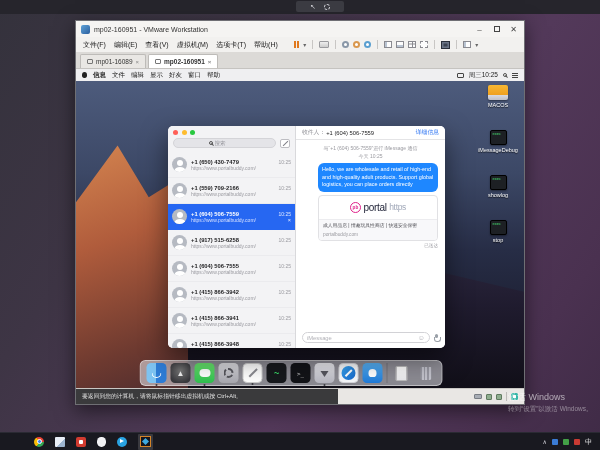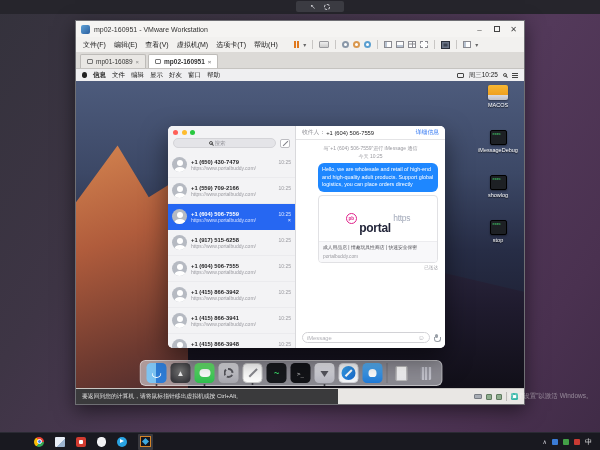--- a/index.html
+++ b/index.html
@@ -116,21 +116,21 @@
   .to-label{color:#8a8a90;} .to-num{color:#1c1c1e;margin-left:1px;}
   .details{margin-left:auto;color:#1f6bf2;}
   .chat-body{flex:1;padding:5px 7px 2px;display:flex;flex-direction:column;align-items:flex-end;overflow:hidden;}
   .chat-intro{width:100%;text-align:center;font-size:5px;color:#9a9aa0;line-height:1.5;}
   .bubble{margin-top:3px;max-width:120px;background:#1e87ff;border-radius:6px;padding:3px 4px;
     color:#fff;font-size:5.4px;line-height:1.4;text-align:left;}
   .link-card{margin-top:3px;width:120px;background:#fff;border:1px solid #e1e1e4;border-radius:4px;overflow:hidden;text-align:left;}
   .card-logo{display:flex;align-items:center;justify-content:center;gap:2.5px;padding:6px 4px;}
   .pb-circle{width:11px;height:11px;border:1.6px solid #e0218a;border-radius:50%;display:grid;place-items:center;
     font-size:4.6px;font-weight:bold;color:#e0218a;flex:none;}
-  .brand-b{font-size:12px;font-weight:bold;color:#23263a;letter-spacing:-0.3px;margin-top:19px;}
+  .brand-b{font-size:10px;font-weight:normal;color:#23263a;letter-spacing:-0.3px;}
   .brand-l{font-size:8.5px;color:#a3aaba;letter-spacing:-0.3px;}
   .card-desc{border-top:1px solid #ececef;background:#f8f8fa;padding:3px 4px;}
   .desc-txt{font-size:4.8px;color:#4a4a50;line-height:1.45;}
   .desc-url{font-size:4.8px;color:#9a9aa0;margin-top:2px;}
   .delivered{margin-top:2px;font-size:4.6px;color:#9a9aa0;}
   .input-row{flex:none;height:17px;display:flex;align-items:center;gap:4px;padding:0 6px 4px;margin-top:auto;}
   .imsg-box{flex:1;height:11px;border:1px solid #d2d2d6;border-radius:6px;display:flex;align-items:center;padding:0 4px;background:#fff;}
   .imsg-input{flex:1;border:none;outline:none;background:transparent;font-size:5.8px;color:#333;font-family:inherit;padding:0;min-width:0;}
   .imsg-input::placeholder{color:#b2b2b8;}
   .smiley{font-size:7px;color:#b2b2b8;line-height:1;}
@@ -525,20 +525,21 @@
       <span class="net-ic"></span>
       <span class="st-sep"></span>
       <span class="msglog-ic">
           <i></i>
         </span>
     </div>
   </div>
 </div>
 
 <div class="watermark">
+  <div class="wm1">激活 Windows</div>
   <div class="wm2">转到“设置”以激活 Windows。</div>
 </div>
 
 <div class="taskbar">
   <div class="task-left">
     <span class="chrome"></span>
     <span class="cube"></span>
     <span class="redapp">
         <i></i>
       </span>

